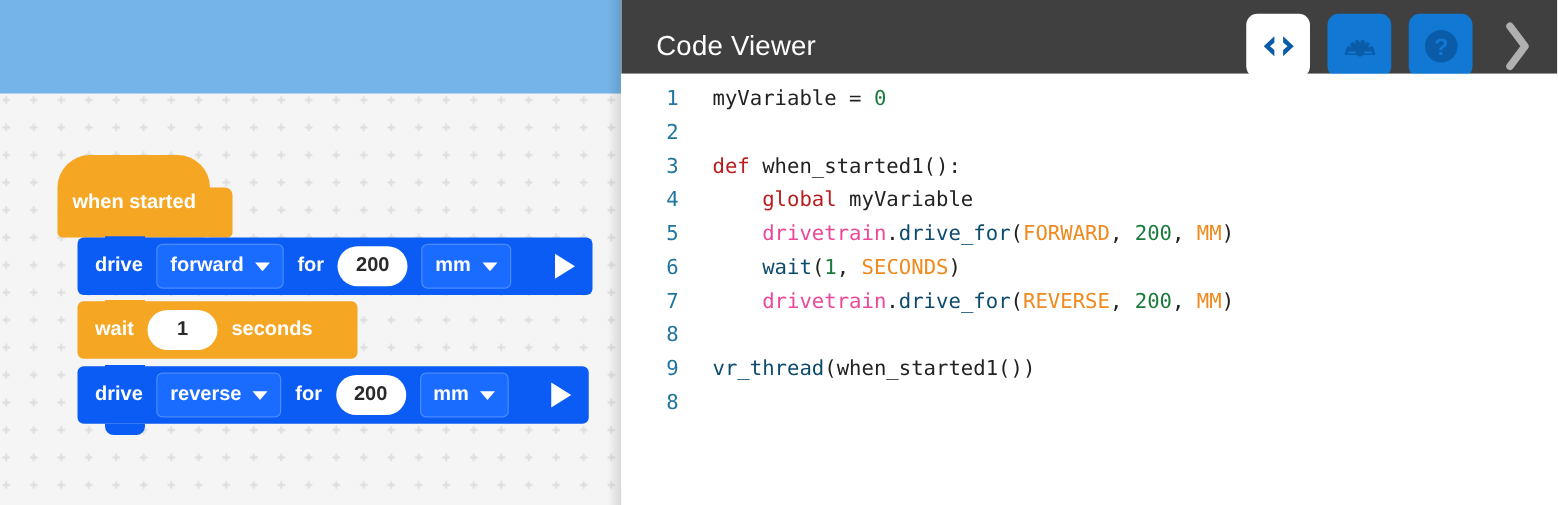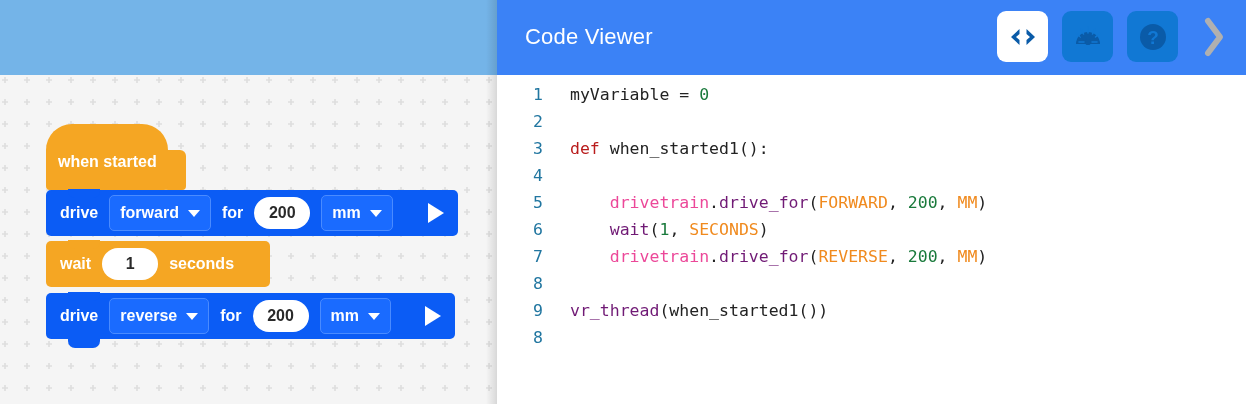--- a/index.html
+++ b/index.html
@@ -41,21 +41,21 @@
     background:#f5a623;border-radius:0 6px 4px 4px;
   }
   .hat-label{
     position:absolute;left:12px;top:26px;width:140px;
     color:#ffffff;font-size:16px;font-weight:bold;line-height:24px;
     white-space:nowrap;
   }
 
   .block{
     position:absolute;height:46px;border-radius:5px;
-    display:flex;align-items:center;
+    display:flex;align-items:center;margin-left:16px;
   }
   .block.blue{background:#0b5cf5;}
   .block.orange{background:#f5a623;}
 
   .notch-top{
     position:absolute;left:22px;top:-1px;width:32px;height:9px;
     border-radius:0 0 7px 7px;
   }
   .notch-bottom{
     position:absolute;left:22px;bottom:-9px;width:32px;height:9px;
@@ -91,21 +91,21 @@
   
   .panel-shadow{
     position:absolute;left:486px;top:0;width:12px;height:404px;
     background:linear-gradient(to right, rgba(0,0,0,0) 0%, rgba(0,0,0,0.13) 100%);
   }
   .code-panel{
     position:absolute;left:497px;top:0;width:749px;height:404px;
     background:#ffffff;overflow:hidden;
   }
   .code-header{
-    position:relative;width:749px;height:75px;background:#3b82f6;
+    position:relative;width:749px;height:59px;background:#404040;
     display:flex;align-items:center;
   }
   .code-title{
     position:absolute;left:28px;top:24px;
     color:#ffffff;font-size:22px;font-weight:normal;letter-spacing:.2px;
   }
   .hdr-actions{
     position:absolute;right:10px;top:11px;
     display:flex;align-items:center;gap:14px;
   }
@@ -137,21 +137,21 @@
   }
   .indent-rail.on::before{
     content:"";position:absolute;left:4px;top:0;bottom:0;width:1px;background:#c9c9c9;
   }
   .code-text{white-space:pre;color:#222222;}
 
   .tok-kw{color:#b91c1c;}
   .tok-num{color:#1a7a3c;}
   .tok-const{color:#f08a1e;}
   .tok-mod{color:#ec4899;}
-  .tok-fn{color:#701a75;}
+  .tok-fn{color:#0c4a6e;}
   .tok-plain{color:#222222;}
 </style>
 </head>
 <body>
 
 <div class="app">
 
   <div class="workspace">
     <div class="sky-band"></div>
 
@@ -282,20 +282,21 @@
           <div class="code-text"></div>
         </div>
         <div class="code-row">
           <div class="gutter">3</div>
           <div class="indent-rail"></div>
           <div class="code-text"><span class="tok-kw">def</span><span class="tok-plain"> when_started1():</span></div>
         </div>
         <div class="code-row">
           <div class="gutter">4</div>
           <div class="indent-rail on"></div>
+          <div class="code-text"><span class="tok-plain">    </span><span class="tok-kw">global</span><span class="tok-plain"> myVariable</span></div>
         </div>
         <div class="code-row">
           <div class="gutter">5</div>
           <div class="indent-rail on"></div>
           <div class="code-text"><span class="tok-plain">    </span><span class="tok-mod">drivetrain</span><span class="tok-plain">.</span><span class="tok-fn">drive_for</span><span class="tok-plain">(</span><span class="tok-const">FORWARD</span><span class="tok-plain">, </span><span class="tok-num">200</span><span class="tok-plain">, </span><span class="tok-const">MM</span><span class="tok-plain">)</span></div>
         </div>
         <div class="code-row">
           <div class="gutter">6</div>
           <div class="indent-rail on"></div>
           <div class="code-text"><span class="tok-plain">    </span><span class="tok-fn">wait</span><span class="tok-plain">(</span><span class="tok-num">1</span><span class="tok-plain">, </span><span class="tok-const">SECONDS</span><span class="tok-plain">)</span></div>

